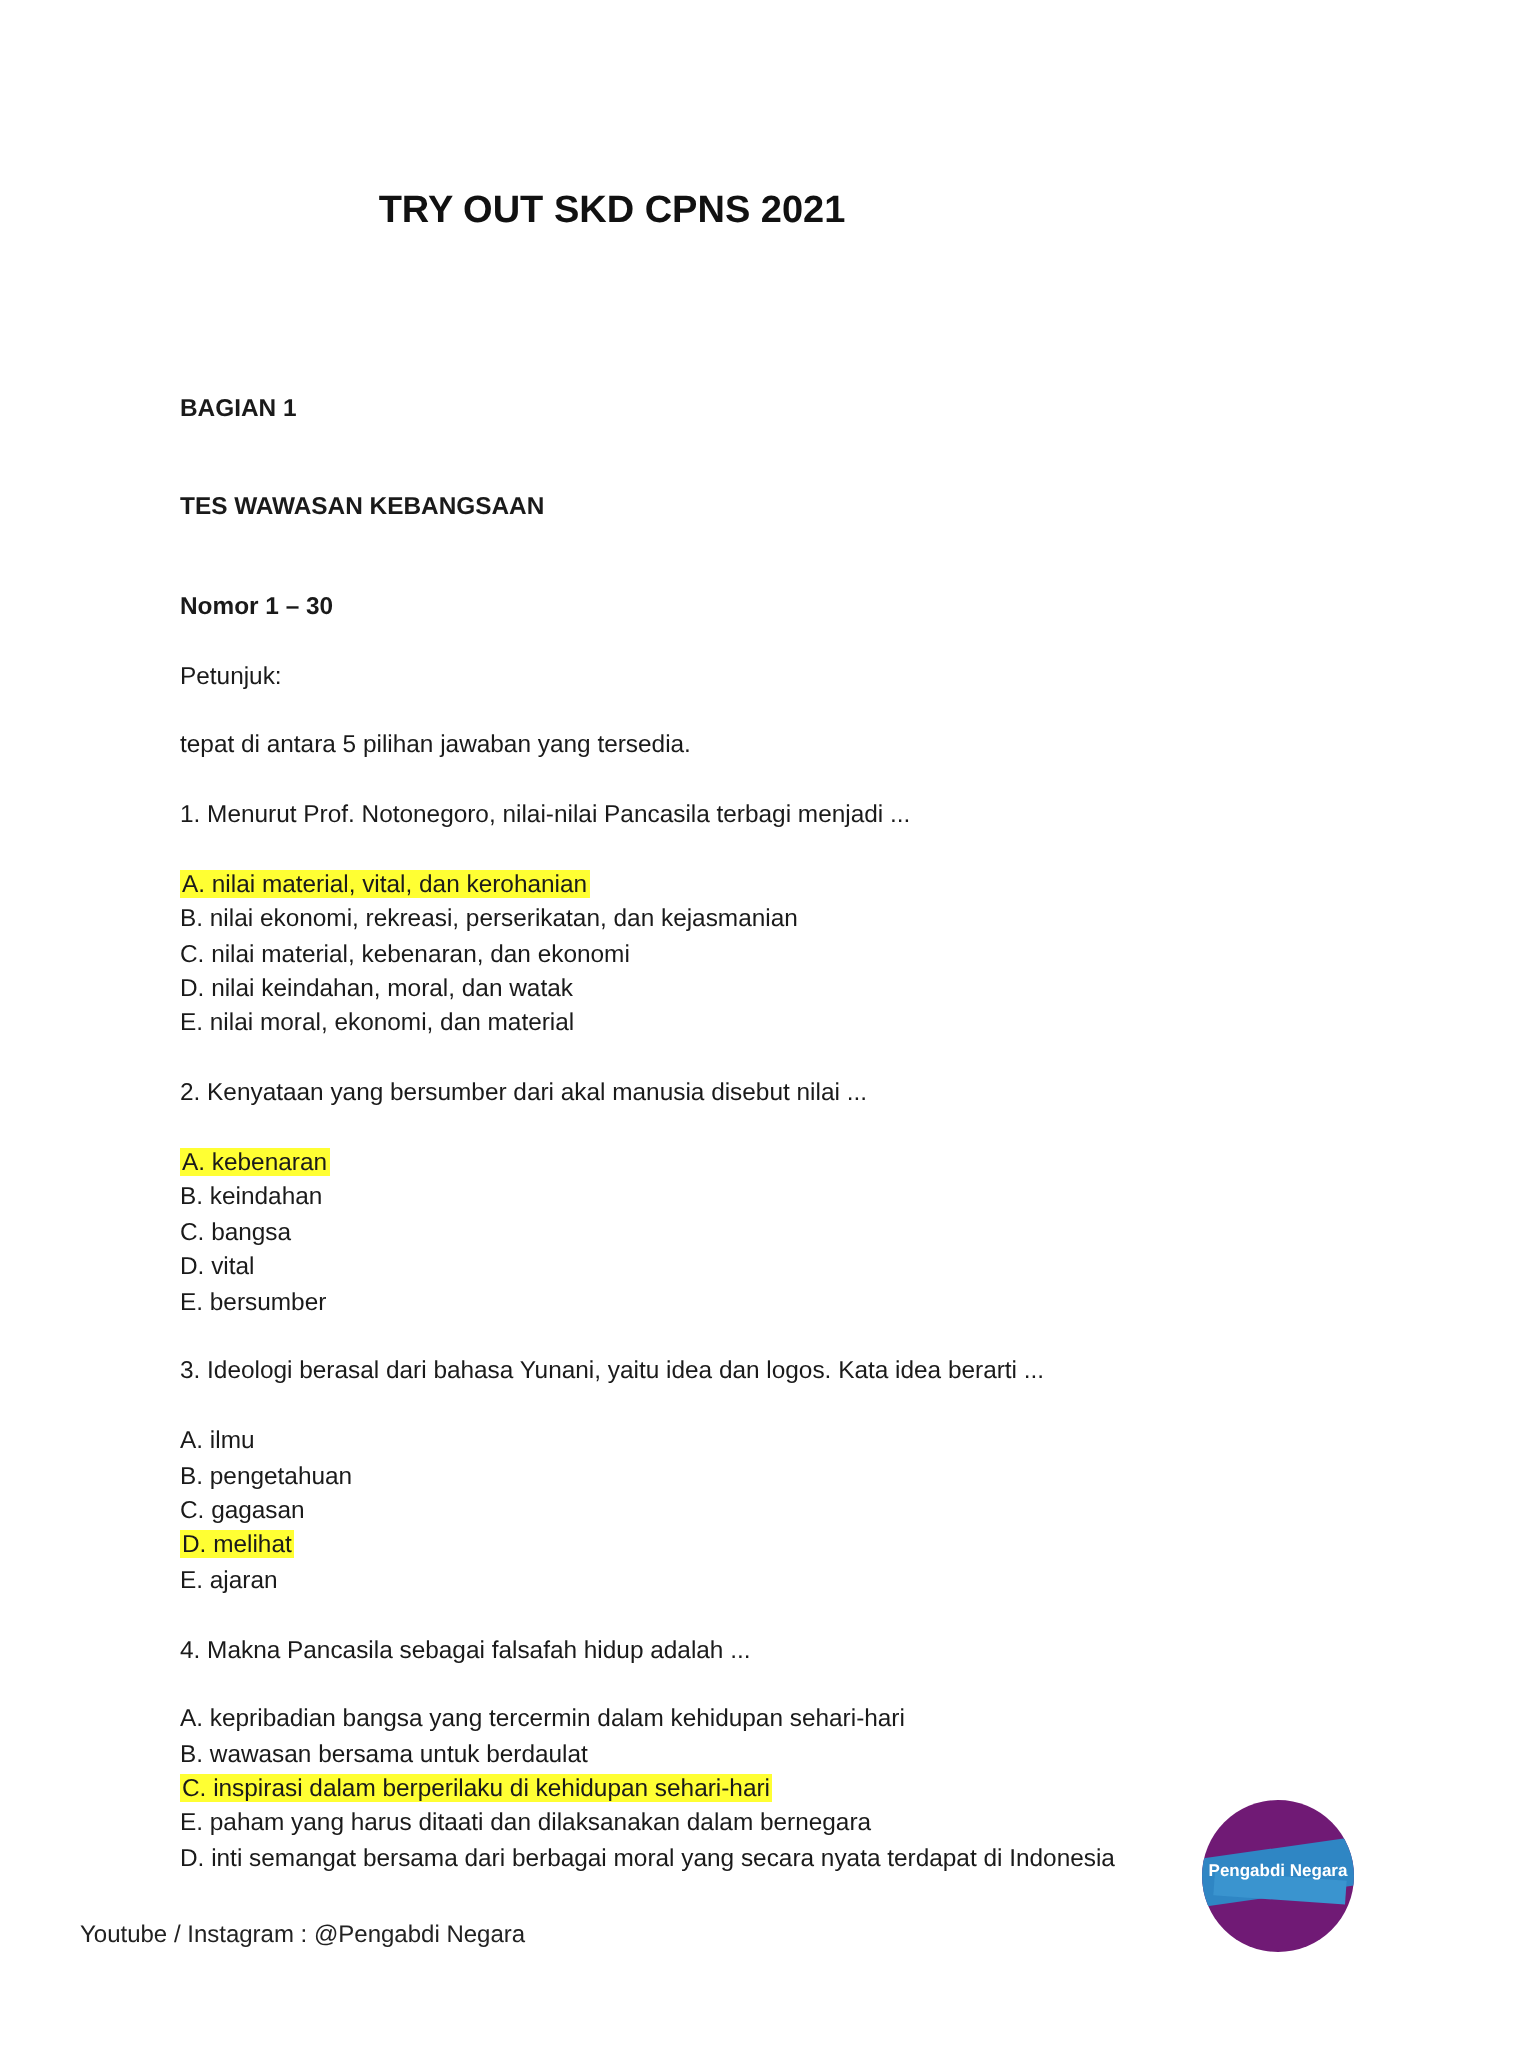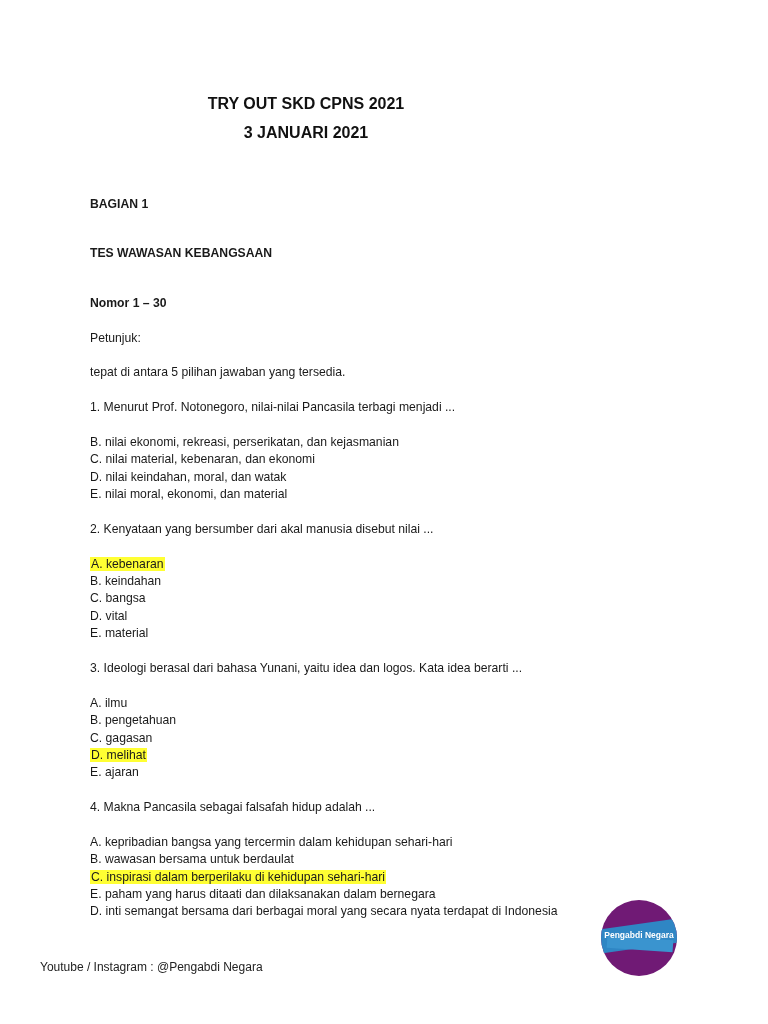--- a/index.html
+++ b/index.html
@@ -1,20 +1,20 @@
 <!DOCTYPE html>
 <html><head>
 <meta charset="utf-8">
 <style>
   html, body { margin: 0; padding: 0; background: #ffffff; }
   body { width: 768px; height: 1024px; position: relative; overflow: hidden;
          font-family: "Liberation Sans", "DejaVu Sans", sans-serif; color: #1a1a1a; }
   .page { position: absolute; left: 0; top: 0; width: 768px; height: 1024px; }
   .title { position: absolute; left: 0; width: 612px; text-align: center;
-           font-weight: bold; font-size: 16px; letter-spacing: 0px; color: #111; }
+           font-weight: bold; font-size: 19px; letter-spacing: 0px; color: #111; }
   .t1 { top: 95px; }
   .t2 { top: 124px; }
   .body { position: absolute; left: 90px; top: 164px; width: 620px;
           font-size: 12.2px; line-height: 17.4px; }
   .line { white-space: nowrap; height: 17.4px; }
   .bold { font-weight: bold; margin-top: 32px; }
   .gap { height: 17.4px; }
   .hl { background: #ffff33; padding: 0 1px; }
   .footer-text { position: absolute; left: 40px; top: 960px; 
                  font-size: 12px; color: #222; }
@@ -25,50 +25,50 @@
   .logo .stripe2 { position: absolute; left: 6px; top: 38px; width: 66px; height: 12px;
                    background: #3a94cf; transform: rotate(4deg); }
   .logo .logo-text { position: absolute; left: 0; top: 30px; width: 76px; text-align: center;
                      font-size: 8.5px; font-weight: bold; color: #ffffff; }
 </style>
 </head>
 <body>
 
 <div class="page">
   <div class="title t1">TRY OUT SKD CPNS 2021</div>
-  <div class="title t2">3 JANUARI 2021</div>
 
   <div class="body">
     <div class="line bold">BAGIAN 1</div>
     <div class="line bold">TES WAWASAN KEBANGSAAN</div>
     <div class="line bold">Nomor 1 – 30</div>
     <div class="gap"></div>
     <div class="line">Petunjuk:</div>
     <div class="gap"></div>
     <div class="line">tepat di antara 5 pilihan jawaban yang tersedia.</div>
     <div class="gap"></div>
 
     <div>
       <div class="line">1. Menurut Prof. Notonegoro, nilai-nilai Pancasila terbagi menjadi ...</div>
       <div class="gap"></div>
+      <div class="line"><span class="hl">A. nilai material, vital, dan kerohanian</span></div>
       <div class="line">B. nilai ekonomi, rekreasi, perserikatan, dan kejasmanian</div>
       <div class="line">C. nilai material, kebenaran, dan ekonomi</div>
       <div class="line">D. nilai keindahan, moral, dan watak</div>
       <div class="line">E. nilai moral, ekonomi, dan material</div>
     </div>
     <div class="gap"></div>
 
     <div>
       <div class="line">2. Kenyataan yang bersumber dari akal manusia disebut nilai ...</div>
       <div class="gap"></div>
       <div class="line"><span class="hl">A. kebenaran</span></div>
       <div class="line">B. keindahan</div>
       <div class="line">C. bangsa</div>
       <div class="line">D. vital</div>
-      <div class="line">E. material</div>
+      <div class="line">E. bersumber</div>
     </div>
     <div class="gap"></div>
 
     <div>
       <div class="line">3. Ideologi berasal dari bahasa Yunani, yaitu idea dan logos. Kata idea berarti ...</div>
       <div class="gap"></div>
       <div class="line">A. ilmu</div>
       <div class="line">B. pengetahuan</div>
       <div class="line">C. gagasan</div>
       <div class="line"><span class="hl">D. melihat</span></div>

